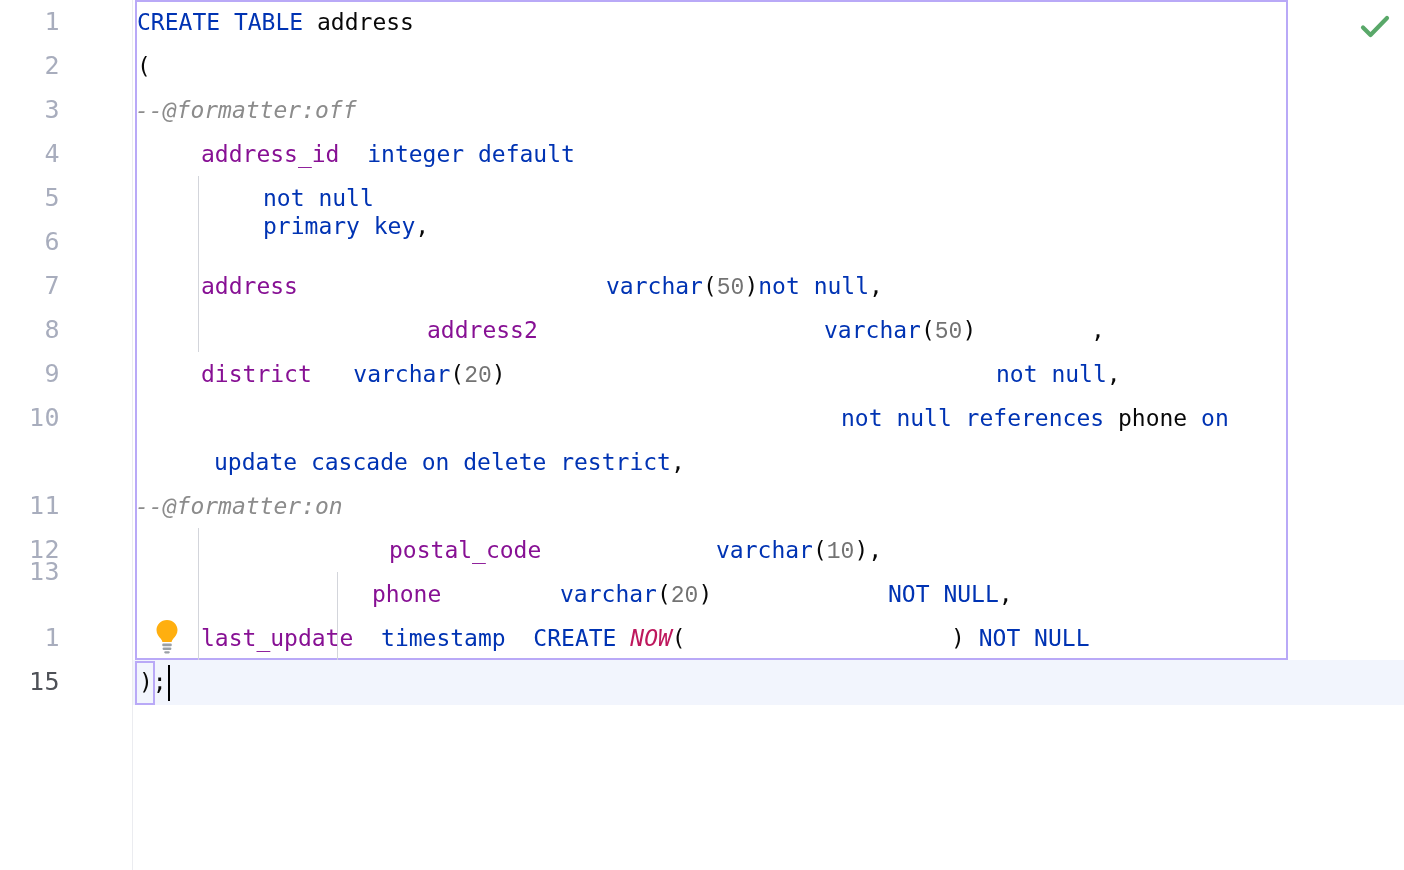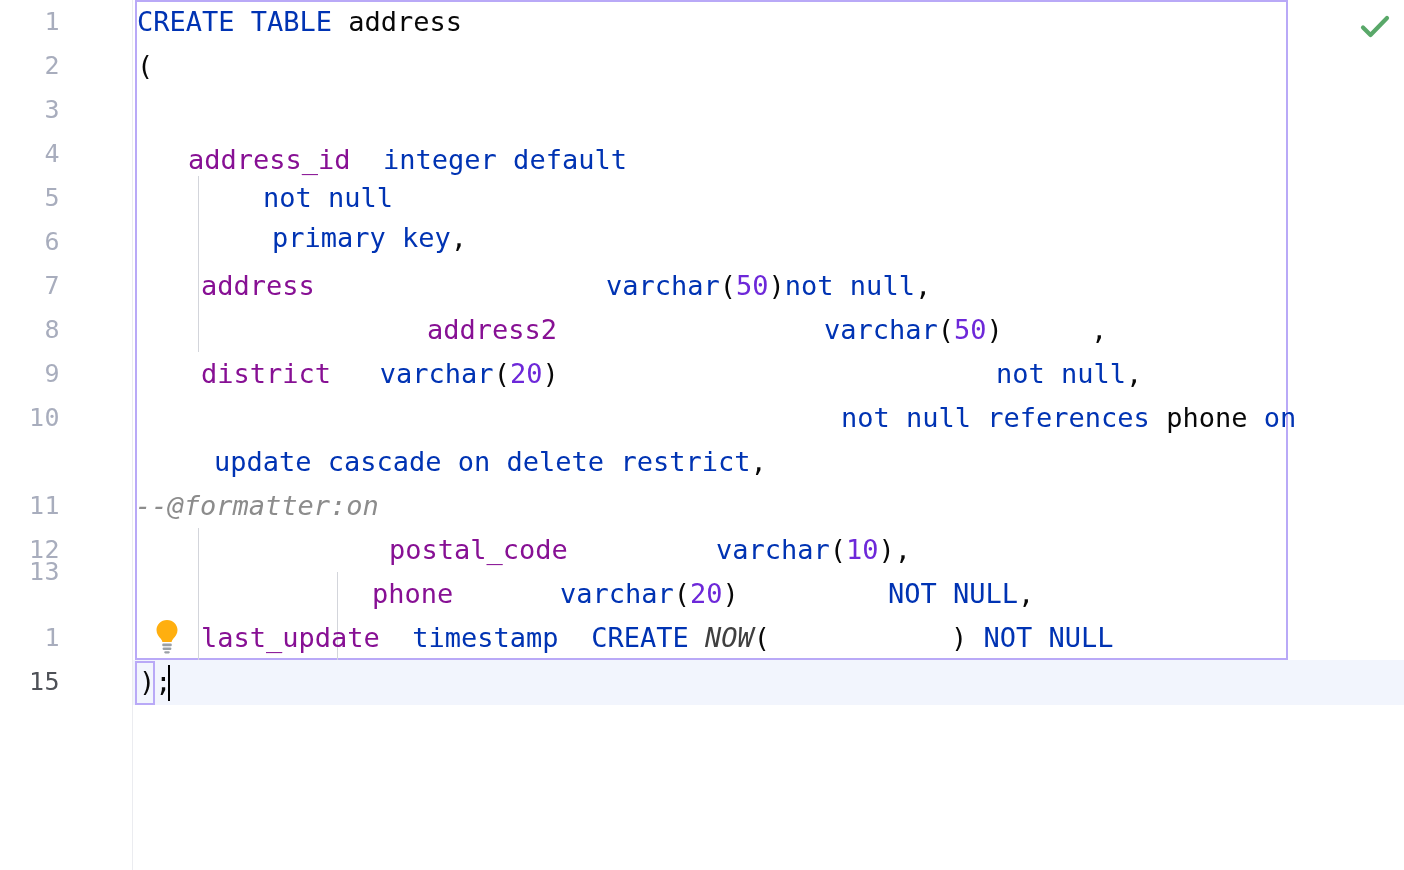--- a/index.html
+++ b/index.html
@@ -59,33 +59,33 @@
     width: 1272px;
     height: 870px;
   }
   .code-line {
     position: absolute;
     left: 0;
     height: 44px;
     line-height: 44px;
     white-space: pre;
     font-family: "DejaVu Sans Mono", monospace;
-    font-size: 27px;
+    font-size: 23px;
     letter-spacing: 0px;
     color: #080808;
   }
 
   
   .kw   { color: #0033B3; }
   .id   { color: #871094; }
-  .num  { color: #6d28d9; }
+  .num  { color: #737373; font-family: Liberation Mono, monospace; }
   .punc { color: #080808; }
   .plain{ color: #080808; }
   .cmt  { color: #8C8C8C; font-style: italic; }
-  .fn   { color: #404040; font-style: italic; }
+  .fn   { color: #be185d; font-style: italic; }
 
   
   #current-line {
     position: absolute;
     left: 0; top: 660px;
     width: 1404px;
     height: 45px;
     background: #F2F5FD;
   }
 
@@ -202,23 +202,24 @@
 
     <div class="indent-guide" style="left:66px;  top:176px; height:132px;"></div>
     <div class="indent-guide" style="left:66px;  top:308px; height:44px;"></div>
     <div class="indent-guide" style="left:66px;  top:528px; height:132px;"></div>
     <div class="indent-guide" style="left:205px; top:572px; height:88px;"></div>
 
     <div id="caret" style="left:36px; top:665px;"></div>
 
     <div class="code-line" style="top:0px;   left:5px;"><span class="kw">CREATE TABLE </span><span class="plain">address</span></div>
     <div class="code-line" style="top:44px;  left:5px;"><span class="punc">(</span></div>
-    <div class="code-line" style="top:132px; left:56px;margin-top:6px;"><span class="id">address_id</span><span class="plain">  </span><span class="kw">integer default</span></div>
+    <div class="code-line" style="top:88px;  left:3px;"><span class="cmt">--@formatter:off</span></div>
+    <div class="code-line" style="top:132px; left:69px;"><span class="id">address_id</span><span class="plain">  </span><span class="kw">integer default</span></div>
     <div class="code-line" style="top:176px; left:131px;"><span class="kw">not null</span></div>
-    <div class="code-line" style="top:216px; left:131px;margin-left:9px;"><span class="kw">primary key</span><span class="punc">,</span></div>
+    <div class="code-line" style="top:204px; left:131px;"><span class="kw">primary key</span><span class="punc">,</span></div>
     <div class="code-line" style="top:264px; left:69px;"><span class="id">address</span></div>
     <div class="code-line" style="top:308px; left:287px;margin-left:8px;"><span class="id">address2</span></div>
     <div class="code-line" style="top:352px; left:69px;"><span class="id">district</span><span class="plain">   </span><span class="kw">varchar</span><span class="punc">(</span><span class="num">20</span><span class="punc">)</span></div>
     <div class="code-line" style="top:440px; left:82px;"><span class="kw">update cascade on delete restrict</span><span class="punc">,</span></div>
     <div class="code-line" style="top:484px; left:3px;"><span class="cmt">--@formatter:on</span></div>
     <div class="code-line" style="top:528px; left:209px;margin-left:48px;"><span class="id">postal_code</span></div>
     <div class="code-line" style="top:572px; left:240px;"><span class="id">phone</span></div>
     <div class="code-line" style="top:616px; left:69px;"><span class="id">last_update</span><span class="plain">  </span><span class="kw">timestamp</span><span class="plain">  </span><span class="kw">CREATE </span><span class="fn">NOW</span><span class="punc">(</span></div>
     <div class="code-line" style="top:660px; left:7px;"><span class="punc">)</span><span class="punc">;</span></div>
 

